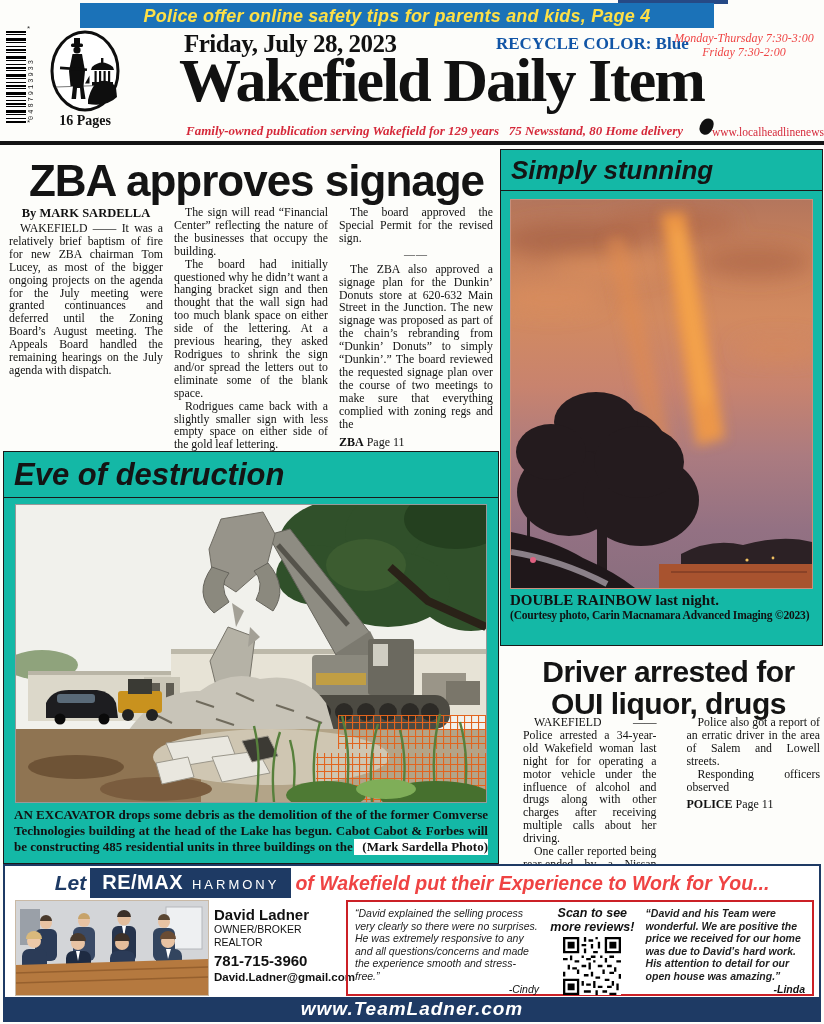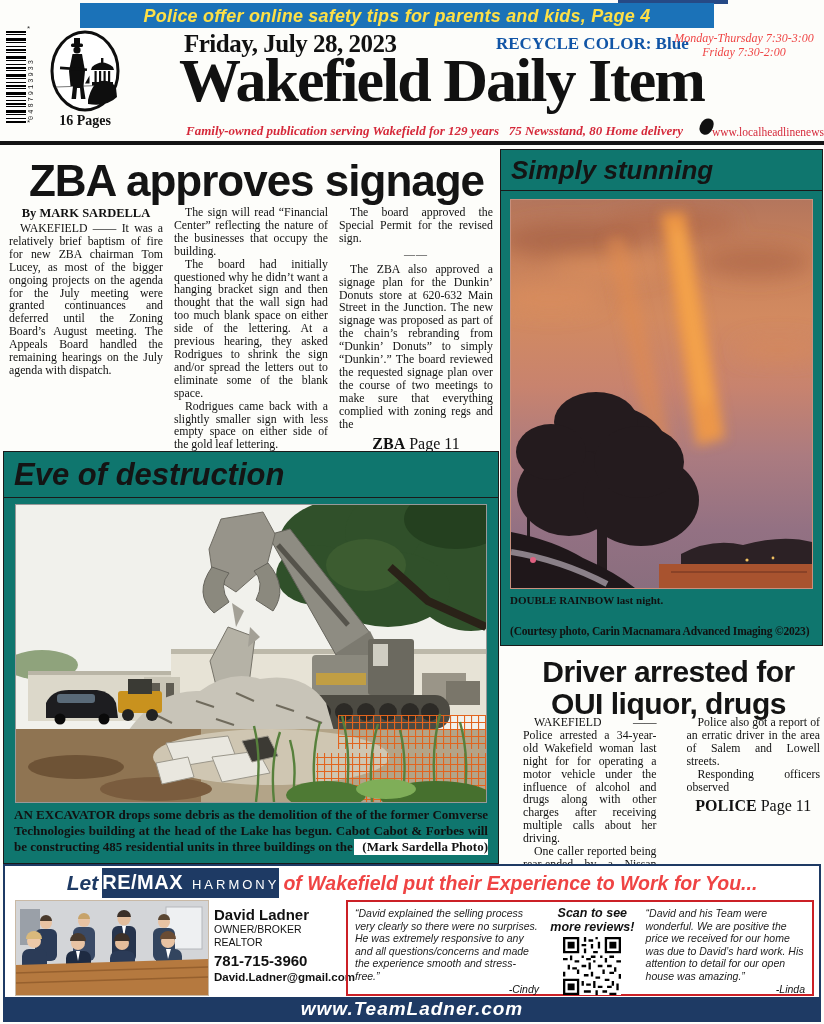--- a/index.html
+++ b/index.html
@@ -30,67 +30,67 @@
   .ink-mark{left:700px;top:118px;width:13px;height:17px;background:#111;border-radius:60% 40% 55% 45%;transform:rotate(18deg);}
   .m-web{left:712px;top:126px;width:106px;text-align:right;font-size:11.5px;color:#d5293a;}
   .rule{left:0;top:141px;width:824px;height:4px;background:#141414;}
 
   
   .headline-sans{font-family:"Liberation Sans",sans-serif;font-weight:700;color:#141414;margin:8px;}
   .col p{margin:0;font-size:11.8px;line-height:12.9px;text-align:justify;text-indent:11px;}
   .col p.no-indent{text-indent:0;}
   .byline{text-align:center;font-weight:700;font-size:12.5px;margin-bottom:1px;}
   .divider{text-align:center;font-size:11px;letter-spacing:1px;margin:3px 0;}
-  .jump{text-align:center;font-size:16px;margin-top:4px;}
+  .jump{font-size:12px;margin-top:4px;}
   .jump b{font-weight:700;}
 
   
   .zba-headline{left:0;top:148px;width:497px;text-align:center;font-size:44px;letter-spacing:-1px;}
   .zba-cols{left:9px;top:206px;width:484px;display:flex;gap:11px;}
   .zba-cols .col{flex:1;}
 
   
-  .feature-box{border:1.5px solid #1a1a1a;background:#0f766e;}
+  .feature-box{border:1.5px solid #1a1a1a;background:#14b8a6;}
   .box-head{margin:0;padding:5px 10px 4px;border-bottom:1.5px solid #1a1a1a;
             font-family:"Liberation Sans",sans-serif;font-style:italic;font-weight:700;color:#141414;}
   .stunning{left:500px;top:149px;width:321px;height:495px;}
   .stunning .box-head{font-size:26px;}
   .rainbow-photo{margin:8px auto 0;width:301px;height:388px;border:1px solid #c8907e;}
-  .cap1{margin:4px 9px 16px;font-weight:700;font-size:11px;line-height:15px;}
+  .cap1{margin:4px 9px 0;font-weight:700;font-size:15px;line-height:15px;}
   .cap2{margin:0 9px;font-weight:700;font-size:11.5px;line-height:14px;letter-spacing:-.2px;}
 
   .eve{left:3px;top:451px;width:494px;height:411px;}
   .eve .box-head{font-size:31px;}
   .demo-photo{margin:6px auto 0;width:470px;height:297px;border:1px solid #999;}
   .eve-cap{position:relative;margin:4px 10px 0;font-weight:700;font-size:13px;line-height:16px;text-align:justify;}
   .eve-cap .credit{position:absolute;right:0;bottom:0;background:#fff;padding-left:8px;}
 
   
   .driver-headline{left:500px;top:648px;width:321px;text-align:center;font-size:30px;line-height:32px;letter-spacing:-.5px;}
   .driver-cols{left:503px;top:716px;width:317px;display:flex;gap:10px;}
   .driver-cols .col{flex:1;margin-left:20px;}
 
   
   .ad{left:3px;top:864px;width:818px;height:158px;border:2px solid #1e3a64;background:#fff;box-sizing:border-box;}
   .ad-head{position:absolute;left:0;top:2px;width:100%;height:30px;display:flex;align-items:center;justify-content:center;gap:4px;}
   .ad-lead{font:italic 700 21px "Liberation Sans",sans-serif;color:#1e3a64;}
-  .brand-box{background:#1e3a64;color:#fff;padding:3px 0 4px;display:flex;align-items:baseline;gap:9px;}
+  .brand-box{background:#1e3a64;color:#fff;padding:3px 12px 4px;display:flex;align-items:baseline;gap:9px;}
   .brand-main{font:700 20px "Liberation Sans",sans-serif;letter-spacing:.5px;}
   .brand-sub{font:400 13px "Liberation Sans",sans-serif;letter-spacing:3px;}
   .ad-headline{font:italic 700 19.5px "Liberation Sans",sans-serif;color:#ef4444;}
   .team-photo{left:10px;top:34px;width:192px;height:94px;border:1px solid #c9b9a5;}
   .agent{left:209px;top:40px;width:130px;font-family:"Liberation Sans",sans-serif;}
   .agent-name{font-weight:700;font-size:15px;}
   .agent-role{font-size:10.5px;line-height:13px;}
   .agent-phone{font-weight:700;font-size:15px;margin-top:3px;}
   .agent-email{font-weight:700;font-size:11.5px;margin-top:2px;}
   .red-box{left:341px;top:34px;width:468px;height:96px;border:2.5px solid #cb2026;box-sizing:border-box;
            display:flex;padding:5px 7px;gap:8px;font-family:"Liberation Sans",sans-serif;}
   .testimonial{font-style:italic;font-size:10.5px;line-height:12.5px;color:#222;}
-  .t1{width:187px;} .t2{width:162px;}
+  .t1{width:187px;} .t2{width:162px;font-weight:bold;}
   .t-sig{text-align:right;font-style:italic;font-size:10.5px;margin-top:1px;}
   .t-note{font-style:normal;font-size:8.6px;margin-top:2px;}
   .scan-col{width:92px;text-align:center;}
   .scan-txt{font:italic 700 12.5px/13.5px "Liberation Sans",sans-serif;}
   .qr{width:58px;height:58px;margin:3px auto 0;display:block;}
   .ad-band{position:absolute;left:0;bottom:0;width:100%;height:23px;background:#1e3a64;display:flex;align-items:center;justify-content:center;}
   .ad-band span{color:#fff;font:italic 700 19px "Liberation Sans",sans-serif;letter-spacing:1px;}
 </style>
 </head>
 <body>

